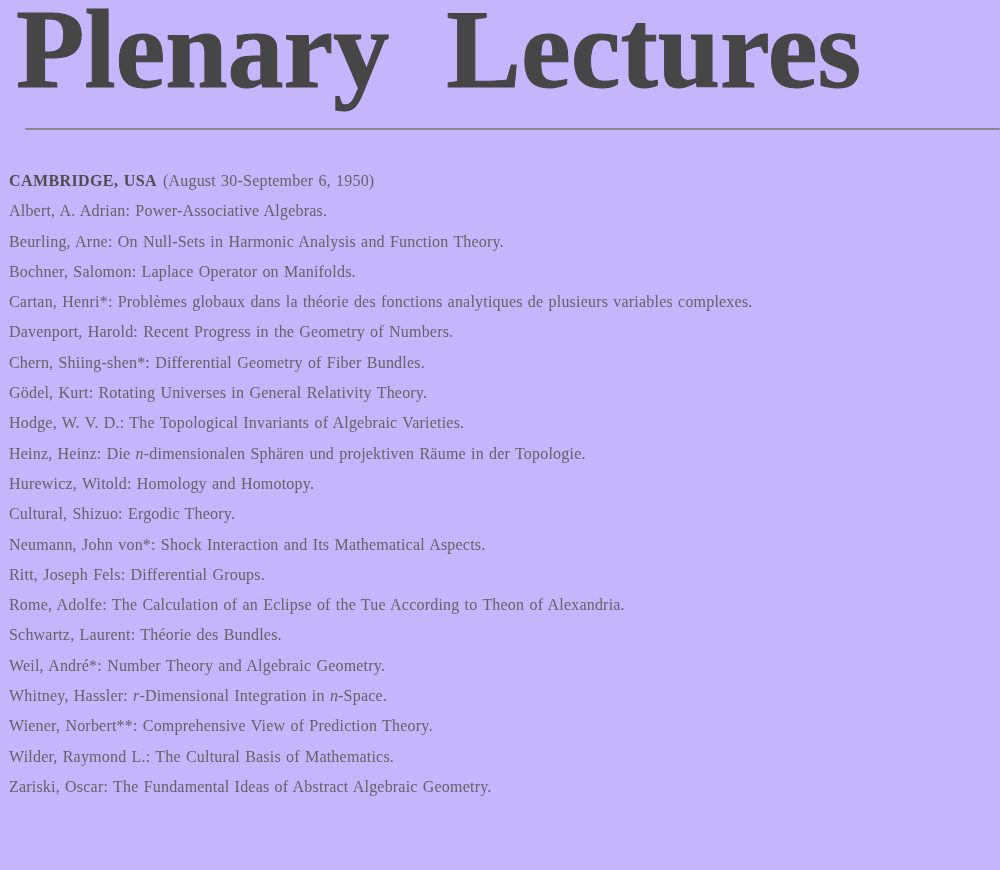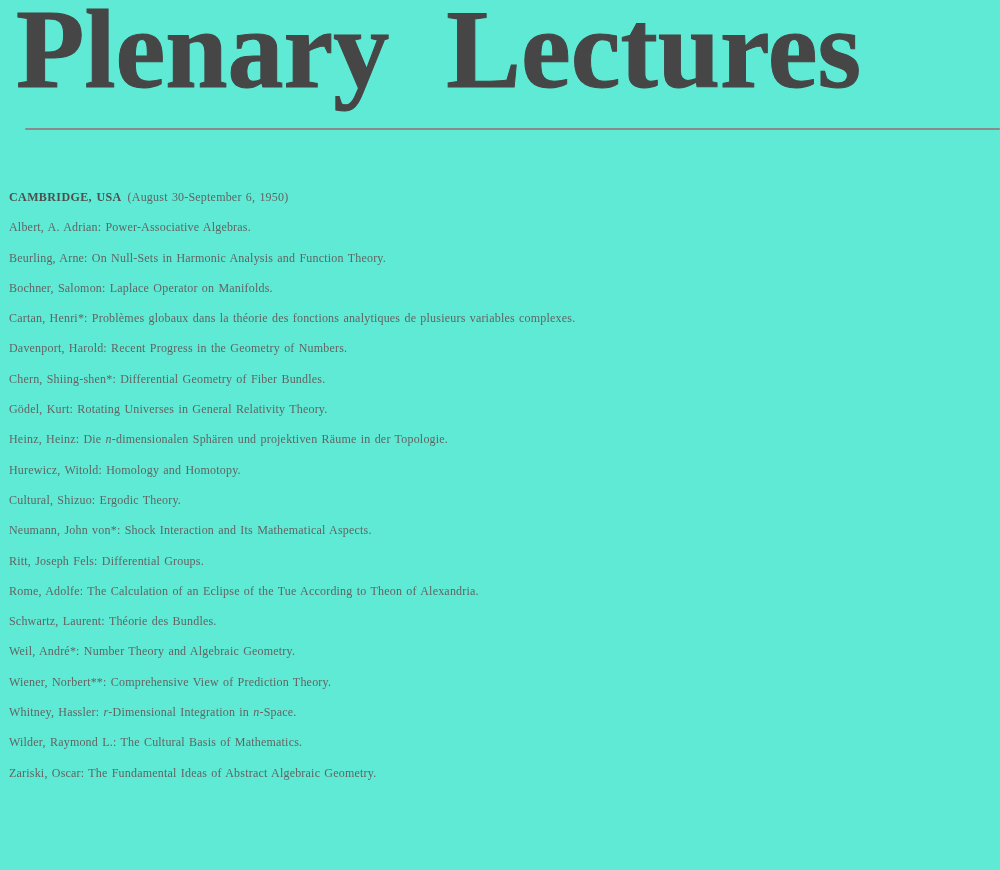--- a/index.html
+++ b/index.html
@@ -4,21 +4,21 @@
 <style>
   html, body {
     margin: 0;
     padding: 0;
     background: #ffffff;
   }
   .page {
     position: relative;
     width: 1000px;
     height: 870px;
-    background: #5eead4;
+    background: #c4b5fd;
     overflow: hidden;
     font-family: "Liberation Serif", serif;
   }
   .title {
     position: absolute;
     top: -16px;
     left: 16px;
     margin: 0;
     font-size: 112px;
     line-height: 130px;
@@ -36,27 +36,26 @@
     right: 0;
     height: 2px;
     background: var(--rule-ink, #8a8a8a);
     border-radius: 1px;
   }
   .content {
     position: absolute;
     top: 166px;
     left: 9px;
     right: 0;
-    font-size: 12px;
+    font-size: 16px;
     line-height: 30.3px;
     color: var(--body-ink, #646464);
     letter-spacing: 0.2px;
     word-spacing: 1px;
     white-space: nowrap;
-    margin-top: 16px;
   }
   .conf-line { height: 30.3px; }
   .conf-name {
     font-weight: 700;
     color: var(--heading-ink, #4e4e4e);
     letter-spacing: 0.4px;
   }
   .conf-dates { margin-left: 6px; }
   .lecture-line { height: 30.3px; }
   .lecture-line em { font-style: italic; }
@@ -77,26 +76,27 @@
       <span class="conf-name">CAMBRIDGE, USA</span><span class="conf-dates">(August 30-September 6, 1950)</span>
     </div>
 
   <div class="lecture-line"><span>Albert, A. Adrian: Power-Associative Algebras.</span></div>
       <div class="lecture-line"><span>Beurling, Arne: On Null-Sets in Harmonic Analysis and Function Theory.</span></div>
       <div class="lecture-line"><span>Bochner, Salomon: Laplace Operator on Manifolds.</span></div>
       <div class="lecture-line fade-right"><span>Cartan, Henri*: Problèmes globaux dans la théorie des fonctions analytiques de plusieurs variables complexes.</span></div>
       <div class="lecture-line"><span>Davenport, Harold: Recent Progress in the Geometry of Numbers.</span></div>
       <div class="lecture-line"><span>Chern, Shiing-shen*: Differential Geometry of Fiber Bundles.</span></div>
       <div class="lecture-line"><span>Gödel, Kurt: Rotating Universes in General Relativity Theory.</span></div>
+      <div class="lecture-line"><span>Hodge, W. V. D.: The Topological Invariants of Algebraic Varieties.</span></div>
       <div class="lecture-line"><span>Heinz, Heinz: Die </span><em>n</em><span>-dimensionalen Sphären und projektiven Räume in der Topologie.</span></div>
       <div class="lecture-line"><span>Hurewicz, Witold: Homology and Homotopy.</span></div>
       <div class="lecture-line"><span>Cultural, Shizuo: Ergodic Theory.</span></div>
       <div class="lecture-line"><span>Neumann, John von*: Shock Interaction and Its Mathematical Aspects.</span></div>
       <div class="lecture-line"><span>Ritt, Joseph Fels: Differential Groups.</span></div>
       <div class="lecture-line"><span>Rome, Adolfe: The Calculation of an Eclipse of the Tue According to Theon of Alexandria.</span></div>
       <div class="lecture-line"><span>Schwartz, Laurent: Théorie des Bundles.</span></div>
       <div class="lecture-line"><span>Weil, André*: Number Theory and Algebraic Geometry.</span></div>
+      <div class="lecture-line"><span>Whitney, Hassler: </span><em>r</em><span>-Dimensional Integration in </span><em>n</em><span>-Space.</span></div>
       <div class="lecture-line"><span>Wiener, Norbert**: Comprehensive View of Prediction Theory.</span></div>
-      <div class="lecture-line"><span>Whitney, Hassler: </span><em>r</em><span>-Dimensional Integration in </span><em>n</em><span>-Space.</span></div>
       <div class="lecture-line"><span>Wilder, Raymond L.: The Cultural Basis of Mathematics.</span></div>
       <div class="lecture-line"><span>Zariski, Oscar: The Fundamental Ideas of Abstract Algebraic Geometry.</span></div>
     </div>
 </div>
 
 </body></html>

